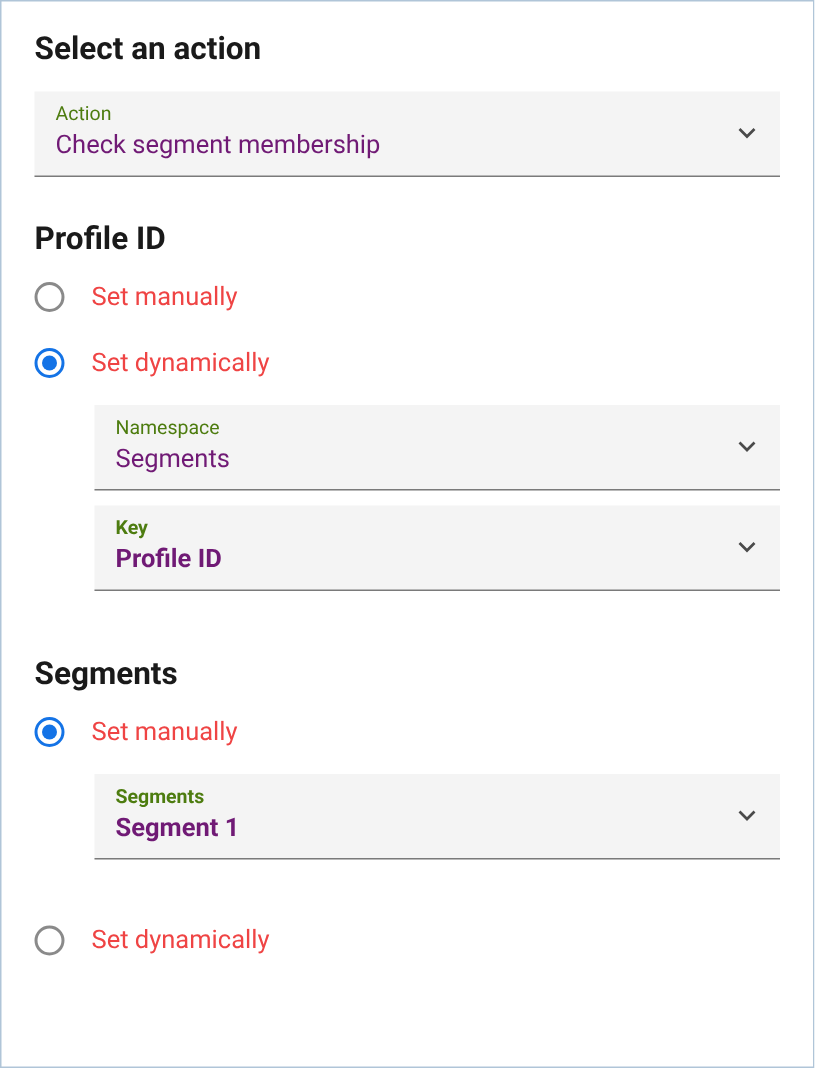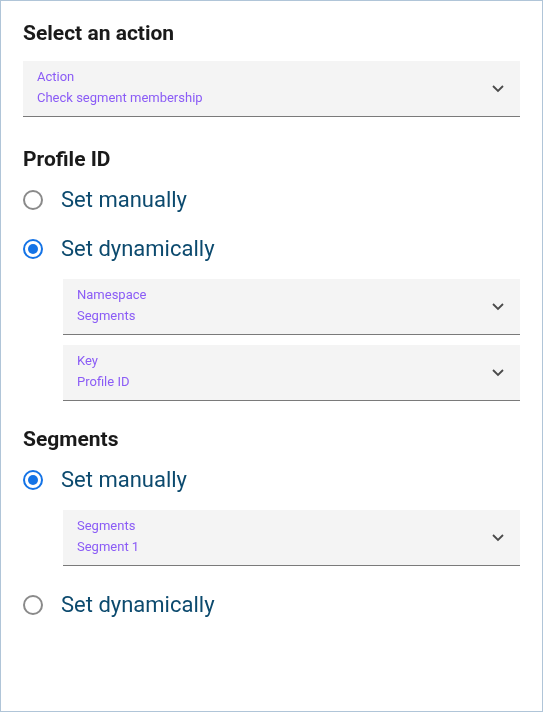--- a/index.html
+++ b/index.html
@@ -31,31 +31,32 @@
       padding: 8px 14px 10px 14px;
       position: relative;
       cursor: pointer;
       margin-bottom: 30px;
     }
     .select-field.indented {
       margin-left: 40px;
       margin-bottom: 10px;
     }
     .select-field.indented.last {
-      margin-bottom: 26px;
+      margin-bottom: 44px;
+      font-weight: bold;
     }
     .select-label {
       font-size: 13px;
-      color: #8b5cf6;
+      color: #4d7c0f;
       display: block;
       margin-bottom: 3px;
     }
     .select-value {
-      font-size: 13px;
-      color: #8b5cf6;
+      font-size: 17px;
+      color: #701a75;
     }
     .chevron {
       position: absolute;
       right: 16px;
       top: 50%;
       transform: translateY(-50%);
     }
     .chevron svg {
       width: 12px;
       height: 8px;
@@ -88,22 +89,22 @@
       position: absolute;
       width: 10px;
       height: 10px;
       background: #1473e6;
       border-radius: 50%;
       top: 50%;
       left: 50%;
       transform: translate(-50%, -50%);
     }
     .radio-label {
-      font-size: 22px;
-      color: #0c4a6e;
+      font-size: 17px;
+      color: #ef4444;
     }
     .section-block {
       margin-bottom: 10px;
     }
   </style>
 </head>
 <body>
 
 <div class="container">
 

